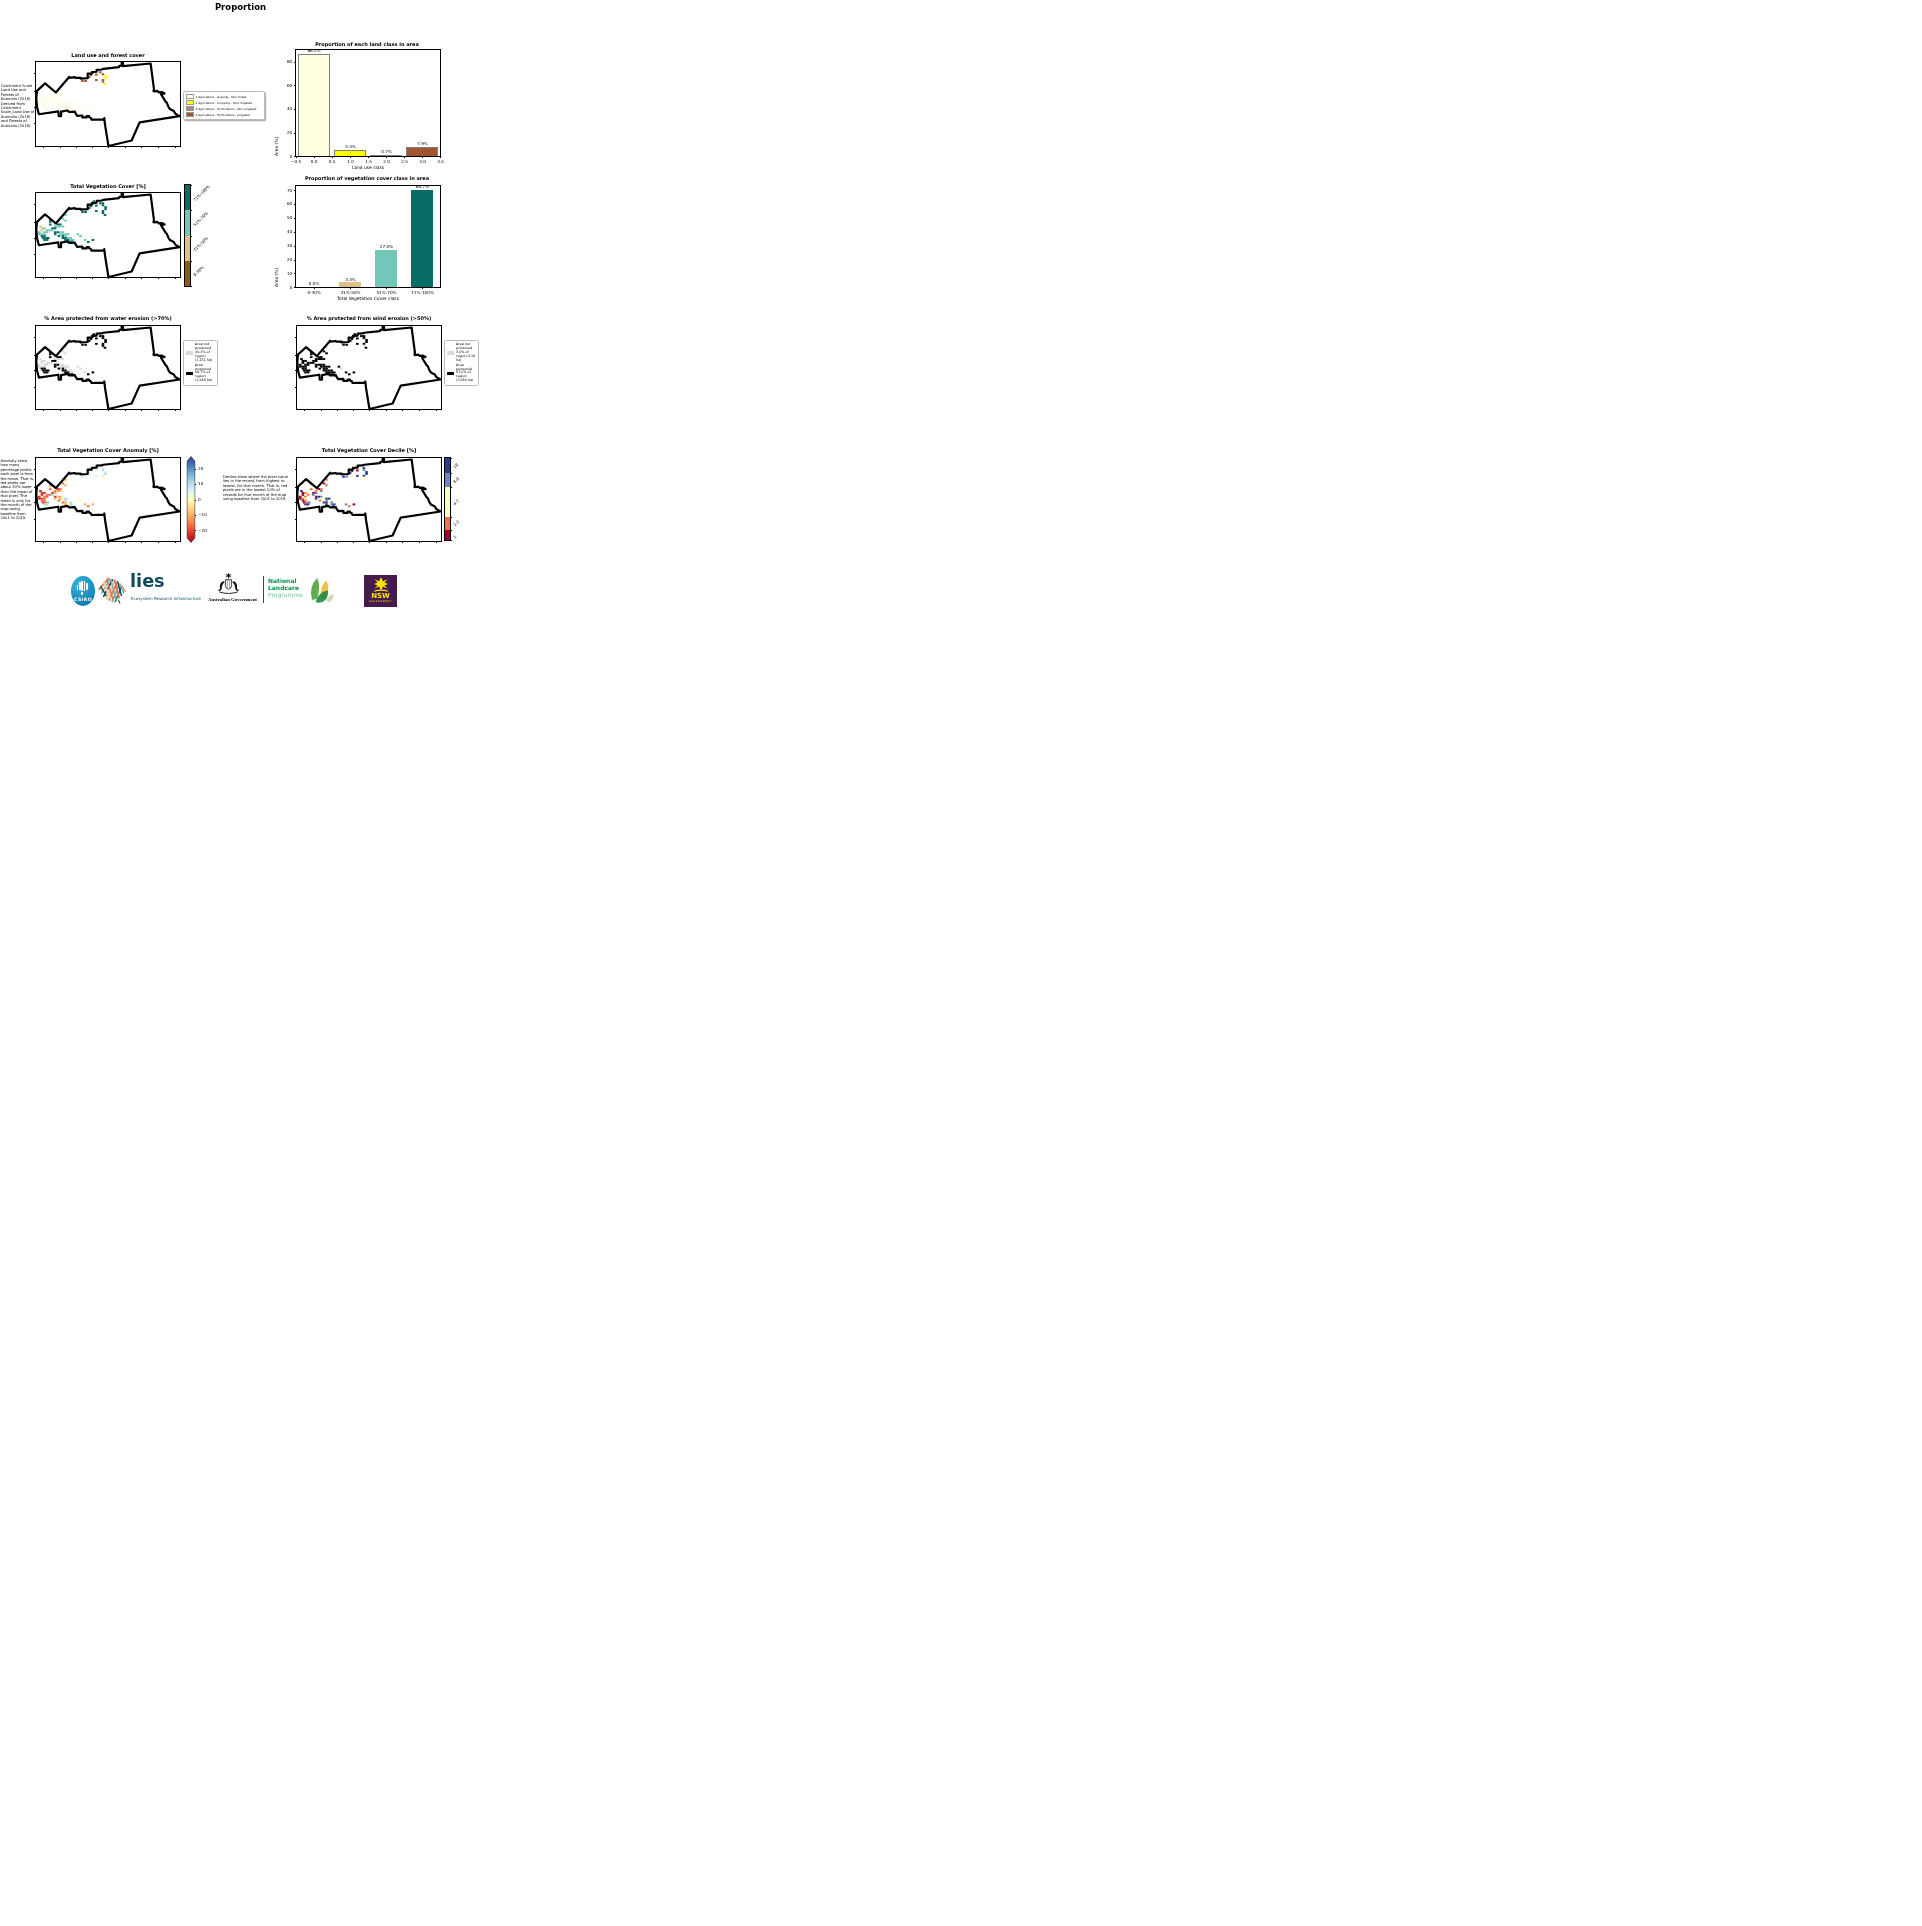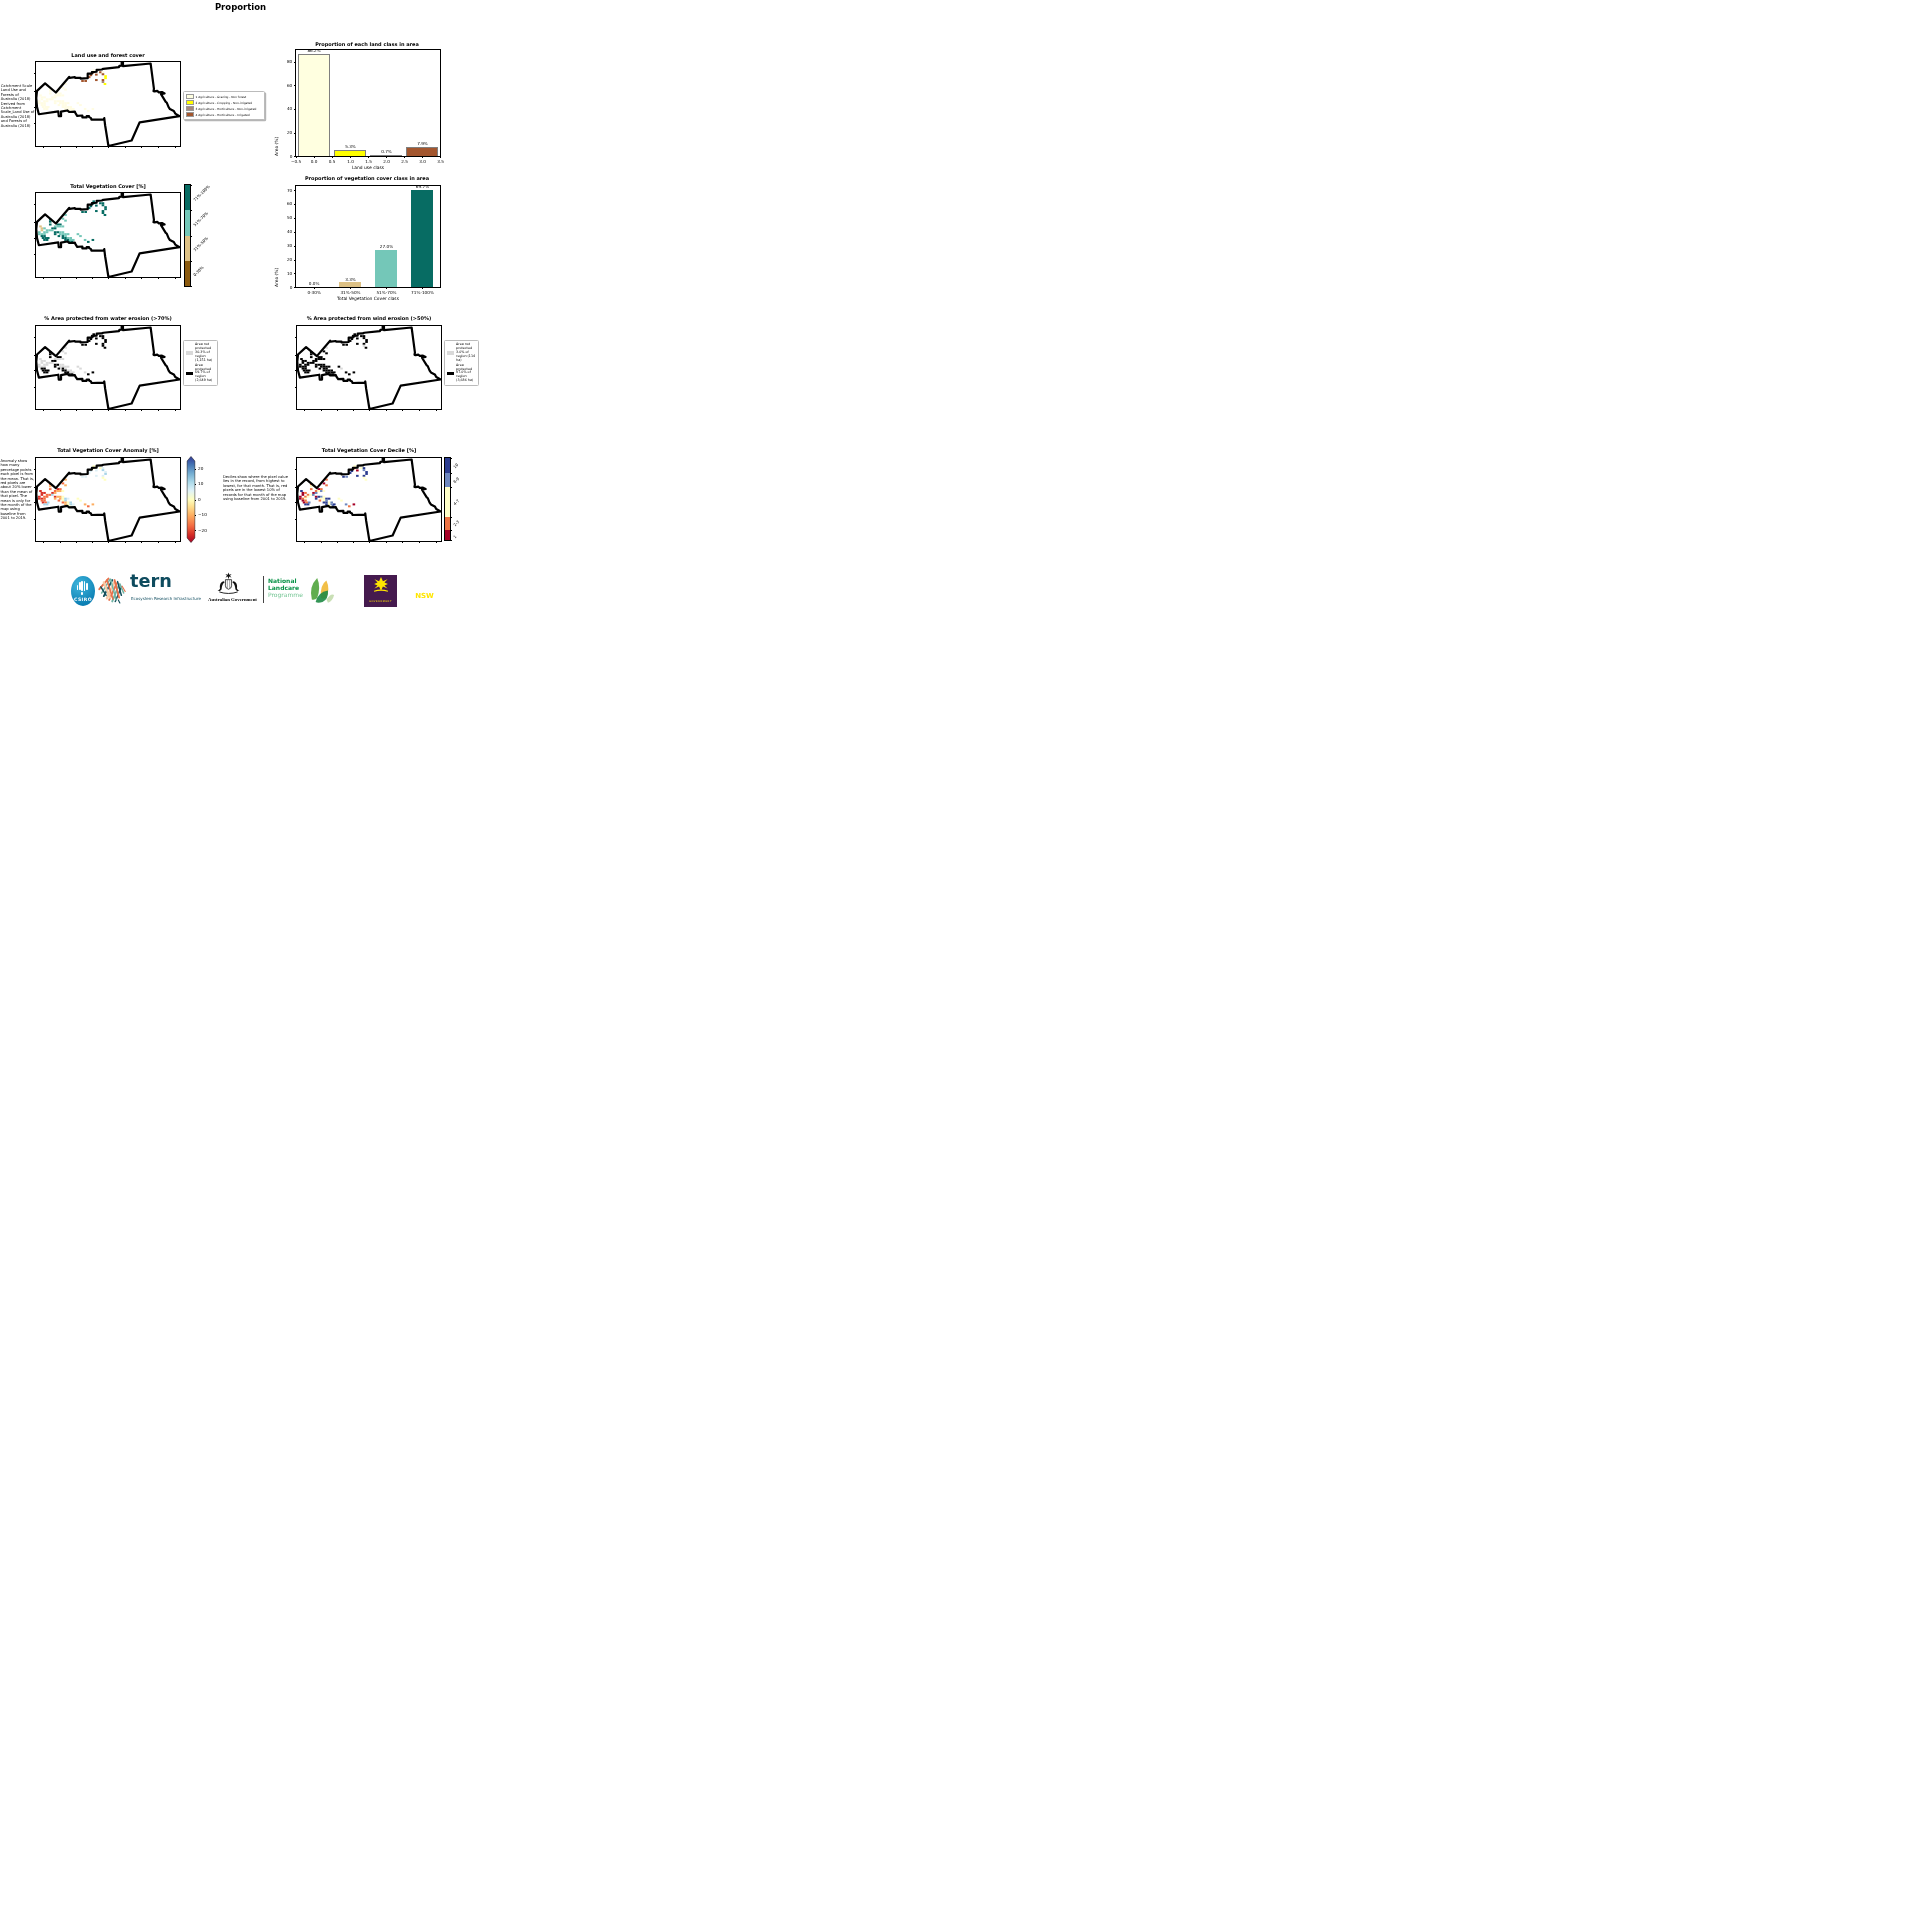--- a/index.html
+++ b/index.html
@@ -807,21 +807,21 @@
       <line x1="18" y1="16" x2="34" y2="56" stroke="#F6CBA6" stroke-width="6"></line>
       <line x1="26" y1="10" x2="42" y2="60" stroke="#E8724C" stroke-width="4"></line>
       <line x1="36" y1="8" x2="50" y2="62" stroke="#6FB3A4" stroke-width="4"></line>
       <line x1="46" y1="10" x2="58" y2="56" stroke="#E8724C" stroke-width="5"></line>
       <line x1="54" y1="14" x2="64" y2="50" stroke="#14505C" stroke-width="4"></line>
       <line x1="60" y1="20" x2="70" y2="44" stroke="#6FB3A4" stroke-width="4"></line>
       <line x1="66" y1="26" x2="74" y2="40" stroke="#E8724C" stroke-width="3"></line>
       <line x1="56" y1="62" x2="60" y2="70" stroke="#14505C" stroke-width="3"></line>
     </g>
   </svg>
-  <div class="abs" style="left:130px;top:572px;font-size:17.7px;font-weight:bold;color:#0E4B5E;line-height:18.5px;">tern</div>
+  <div class="abs" style="left:130px;top:572px;font-size:17.7px;font-weight:bold;color:#0E4B5E;line-height:18.5px;">lies</div>
   <div class="abs" style="left:131px;top:596px;font-size:4px;color:#0E4B5E;">Ecosystem Research Infrastructure</div>
 
   <svg class="abs" style="left:216px;top:572px;" width="25" height="23" viewBox="0 0 64 60">
     <g fill="#111" stroke="#111">
       <polygon points="32,1 34,7 40,5 36,10 40,15 34,12 32,19 30,12 24,15 28,10 24,5 30,7" stroke="none"></polygon>
       <path d="M24,20 h16 v16 q0,7 -8,9 q-8,-2 -8,-9 z" fill="none" stroke-width="2"></path>
       <line x1="29" y1="21" x2="29" y2="42" stroke-width="1"></line>
       <line x1="35" y1="21" x2="35" y2="42" stroke-width="1"></line>
       <path d="M20,24 C12,25 8,33 10,43 C8,47 5,49 3,49 C8,51 12,49 14,45 C15,38 16,30 22,27 Z" stroke="none"></path>
       <path d="M44,24 C52,25 56,33 54,43 C56,47 59,49 61,49 C56,51 52,49 50,45 C49,38 48,30 42,27 Z" stroke="none"></path>
@@ -842,18 +842,18 @@
     <path d="M44,60 Q40,26 58,14 Q68,36 58,58 Q50,64 44,60 Z" fill="#F0B428" opacity="0.85"></path>
     <path d="M58,64 Q70,46 78,52 Q74,68 62,72 Z" fill="#BFD9A8" opacity="0.85"></path>
     <path d="M30,70 Q36,44 62,40 Q64,62 48,70 Q36,74 30,70 Z" fill="#1E8A44" opacity="0.9"></path>
   </svg>
 
   <div class="abs" style="left:364px;top:575px;width:33px;height:32px;background:#451A4E;">
     <svg class="abs" style="left:6.5px;top:2.3px;" width="20" height="15.4" viewBox="0 0 52 40">
       <polygon points="26,0 31,11 43,6 35,14 44,18 35,22 43,30 31,25 26,36 21,25 9,30 17,22 8,18 17,14 9,6 21,11" fill="#FFE600"></polygon>
       <path d="M8,37 Q26,31 44,37" stroke="#FFE600" stroke-width="3" fill="none"></path>
     </svg>
-    <div class="abs" style="left:0;top:17.7px;width:100%;text-align:center;color:#FFE600;font-weight:bold;font-size:7px;line-height:7px;padding-left:44px;">NSW</div>
+    <div class="abs" style="left:0;top:17.7px;width:100%;text-align:center;color:#FFE600;font-weight:bold;font-size:7px;line-height:7px;">NSW</div>
     <div class="abs" style="left:0;top:25.4px;width:100%;text-align:center;color:#FFE600;font-size:2.4px;letter-spacing:0.6px;">GOVERNMENT</div>
   </div>
 
 </div>
 
 
 </body></html>

